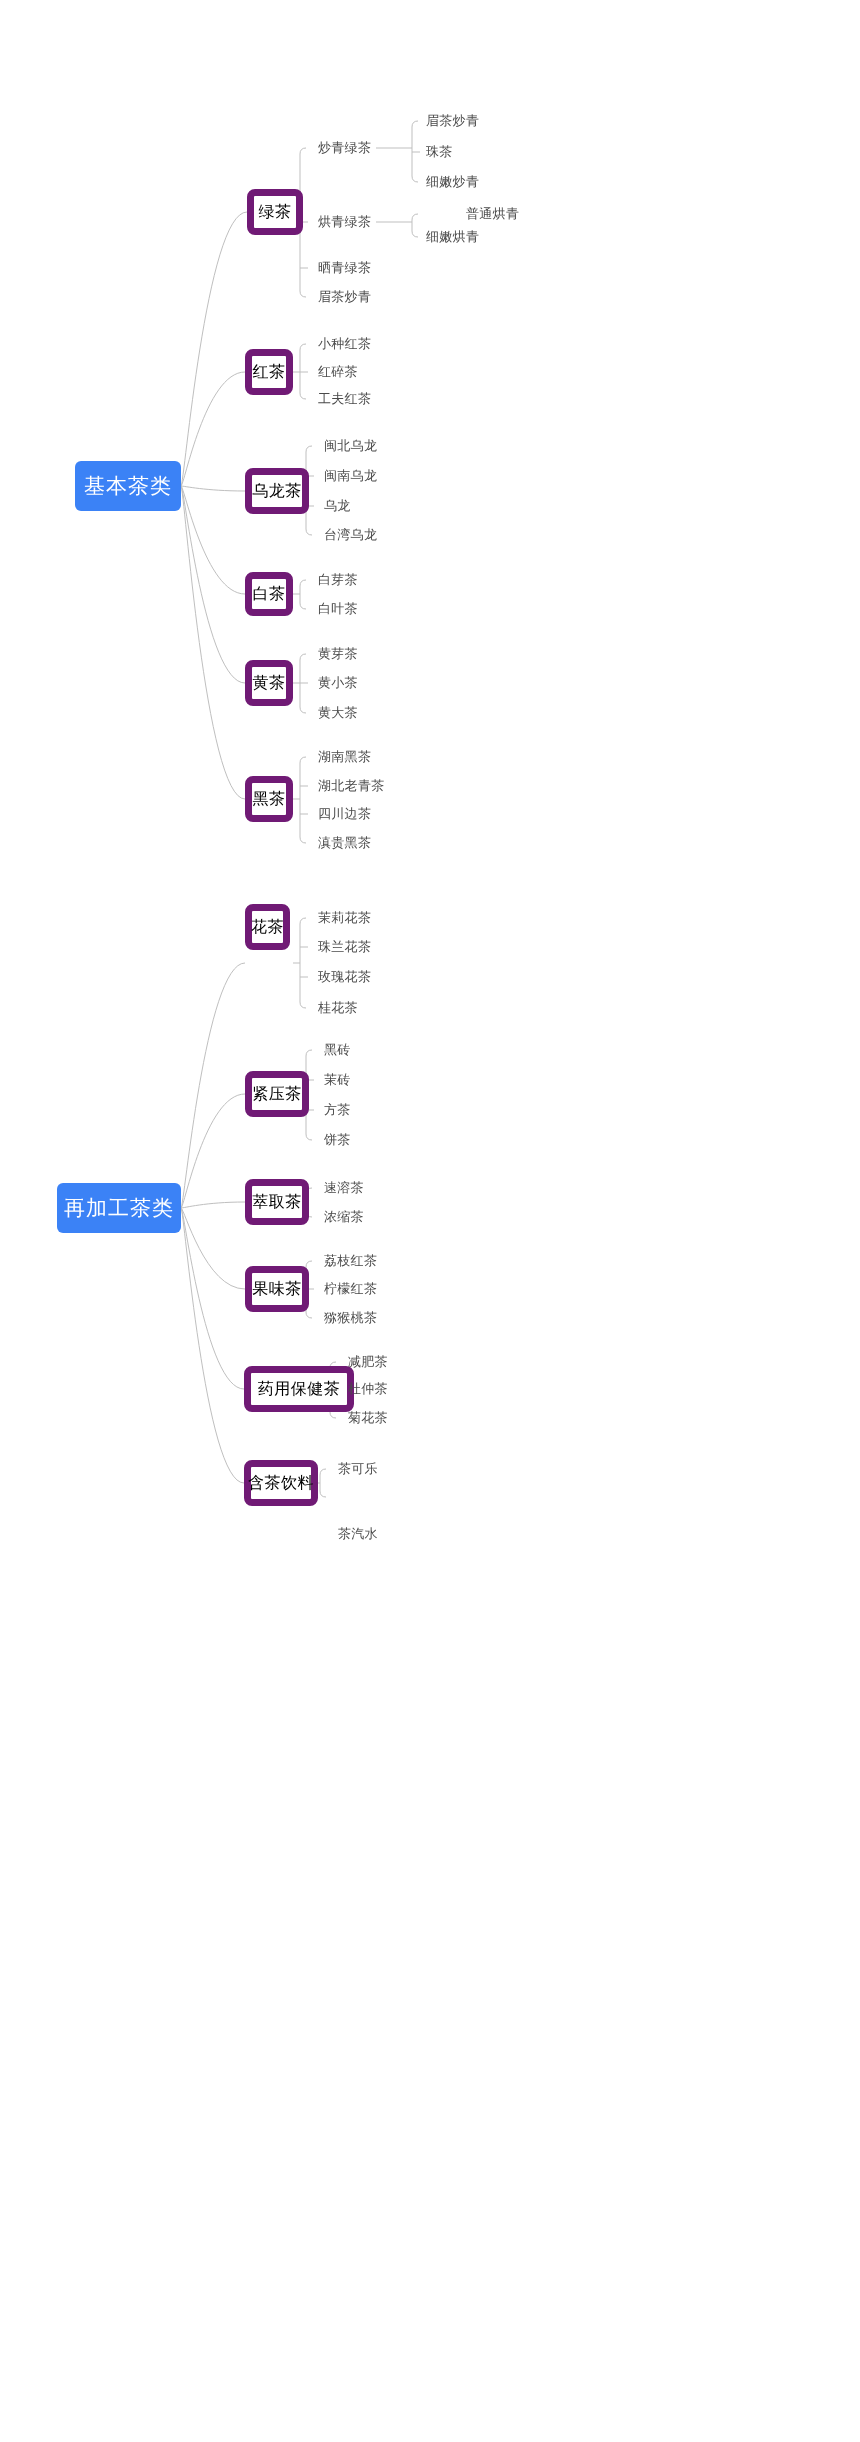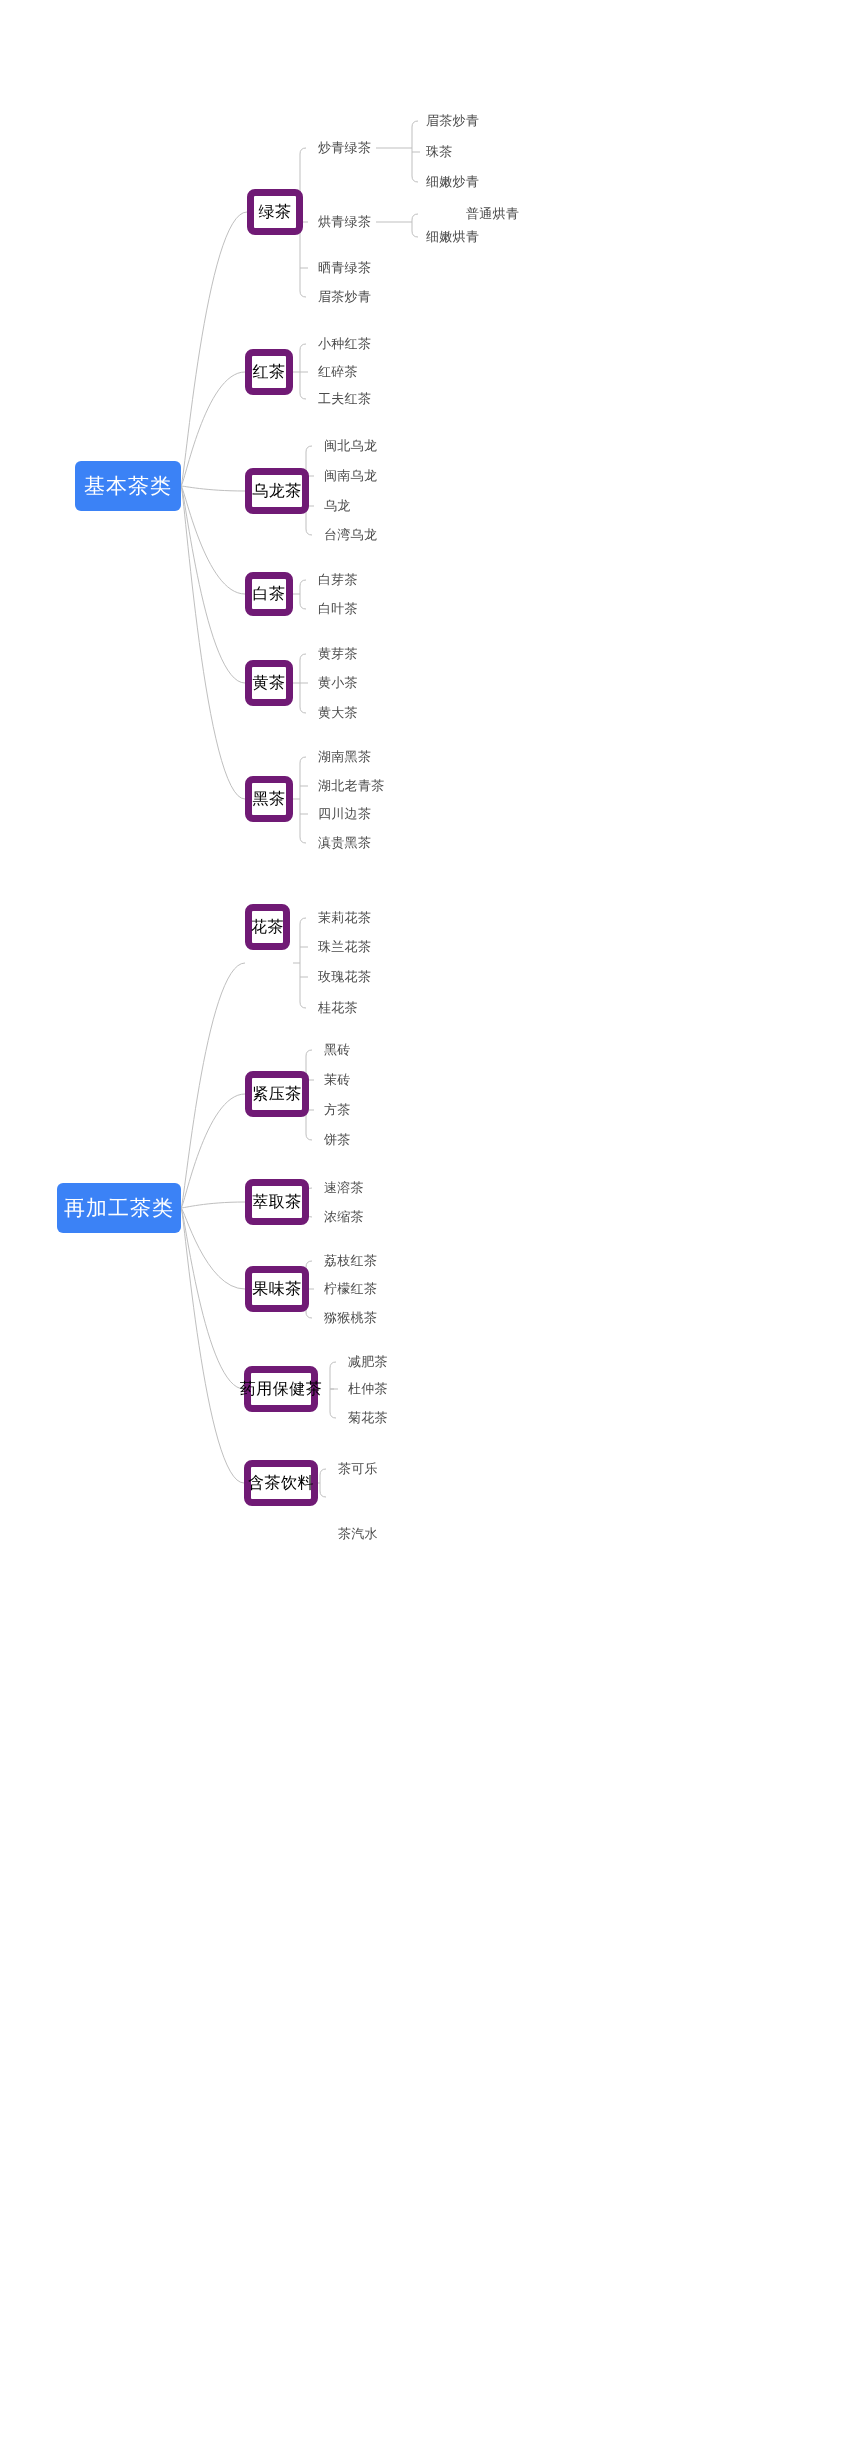--- a/index.html
+++ b/index.html
@@ -164,21 +164,21 @@
       <div class="leaf" style="left: 324px; top: 1073px;">茉砖</div>
       <div class="leaf" style="left: 324px; top: 1103px;">方茶</div>
       <div class="leaf" style="left: 324px; top: 1133px;">饼茶</div>
       <div class="node branch" style="left: 245px; top: 1179px; width: 64px; height: 46px;">萃取茶</div>
       <div class="leaf" style="left: 324px; top: 1181px;">速溶茶</div>
       <div class="leaf" style="left: 324px; top: 1210px;">浓缩茶</div>
       <div class="node branch" style="left: 245px; top: 1266px; width: 64px; height: 46px;">果味茶</div>
       <div class="leaf" style="left: 324px; top: 1254px; text-align: right;">荔枝红茶</div>
       <div class="leaf" style="left: 324px; top: 1282px;">柠檬红茶</div>
       <div class="leaf" style="left: 324px; top: 1311px;">猕猴桃茶</div>
-      <div class="node branch" style="left: 244px; top: 1366px; width: 74px; height: 46px; text-align: center;">药用保健茶</div>
+      <div class="node branch" style="left: 244px; top: 1366px; width: 110px; height: 46px; text-align: center;">药用保健茶</div>
       <div class="leaf" style="left: 348px; top: 1355px;">减肥茶</div>
       <div class="leaf" style="left: 348px; top: 1382px;">杜仲茶</div>
       <div class="leaf" style="left: 348px; top: 1411px;">菊花茶</div>
       <div class="node branch" style="left: 244px; top: 1460px; width: 74px; height: 46px;">含茶饮料</div>
       <div class="leaf" style="left: 338px; top: 1462px;">茶可乐</div>
       <div class="leaf" style="left: 338px; top: 1490px; margin-top: 37px;">茶汽水</div>
     </div>
 </div>
 
 </body></html>

